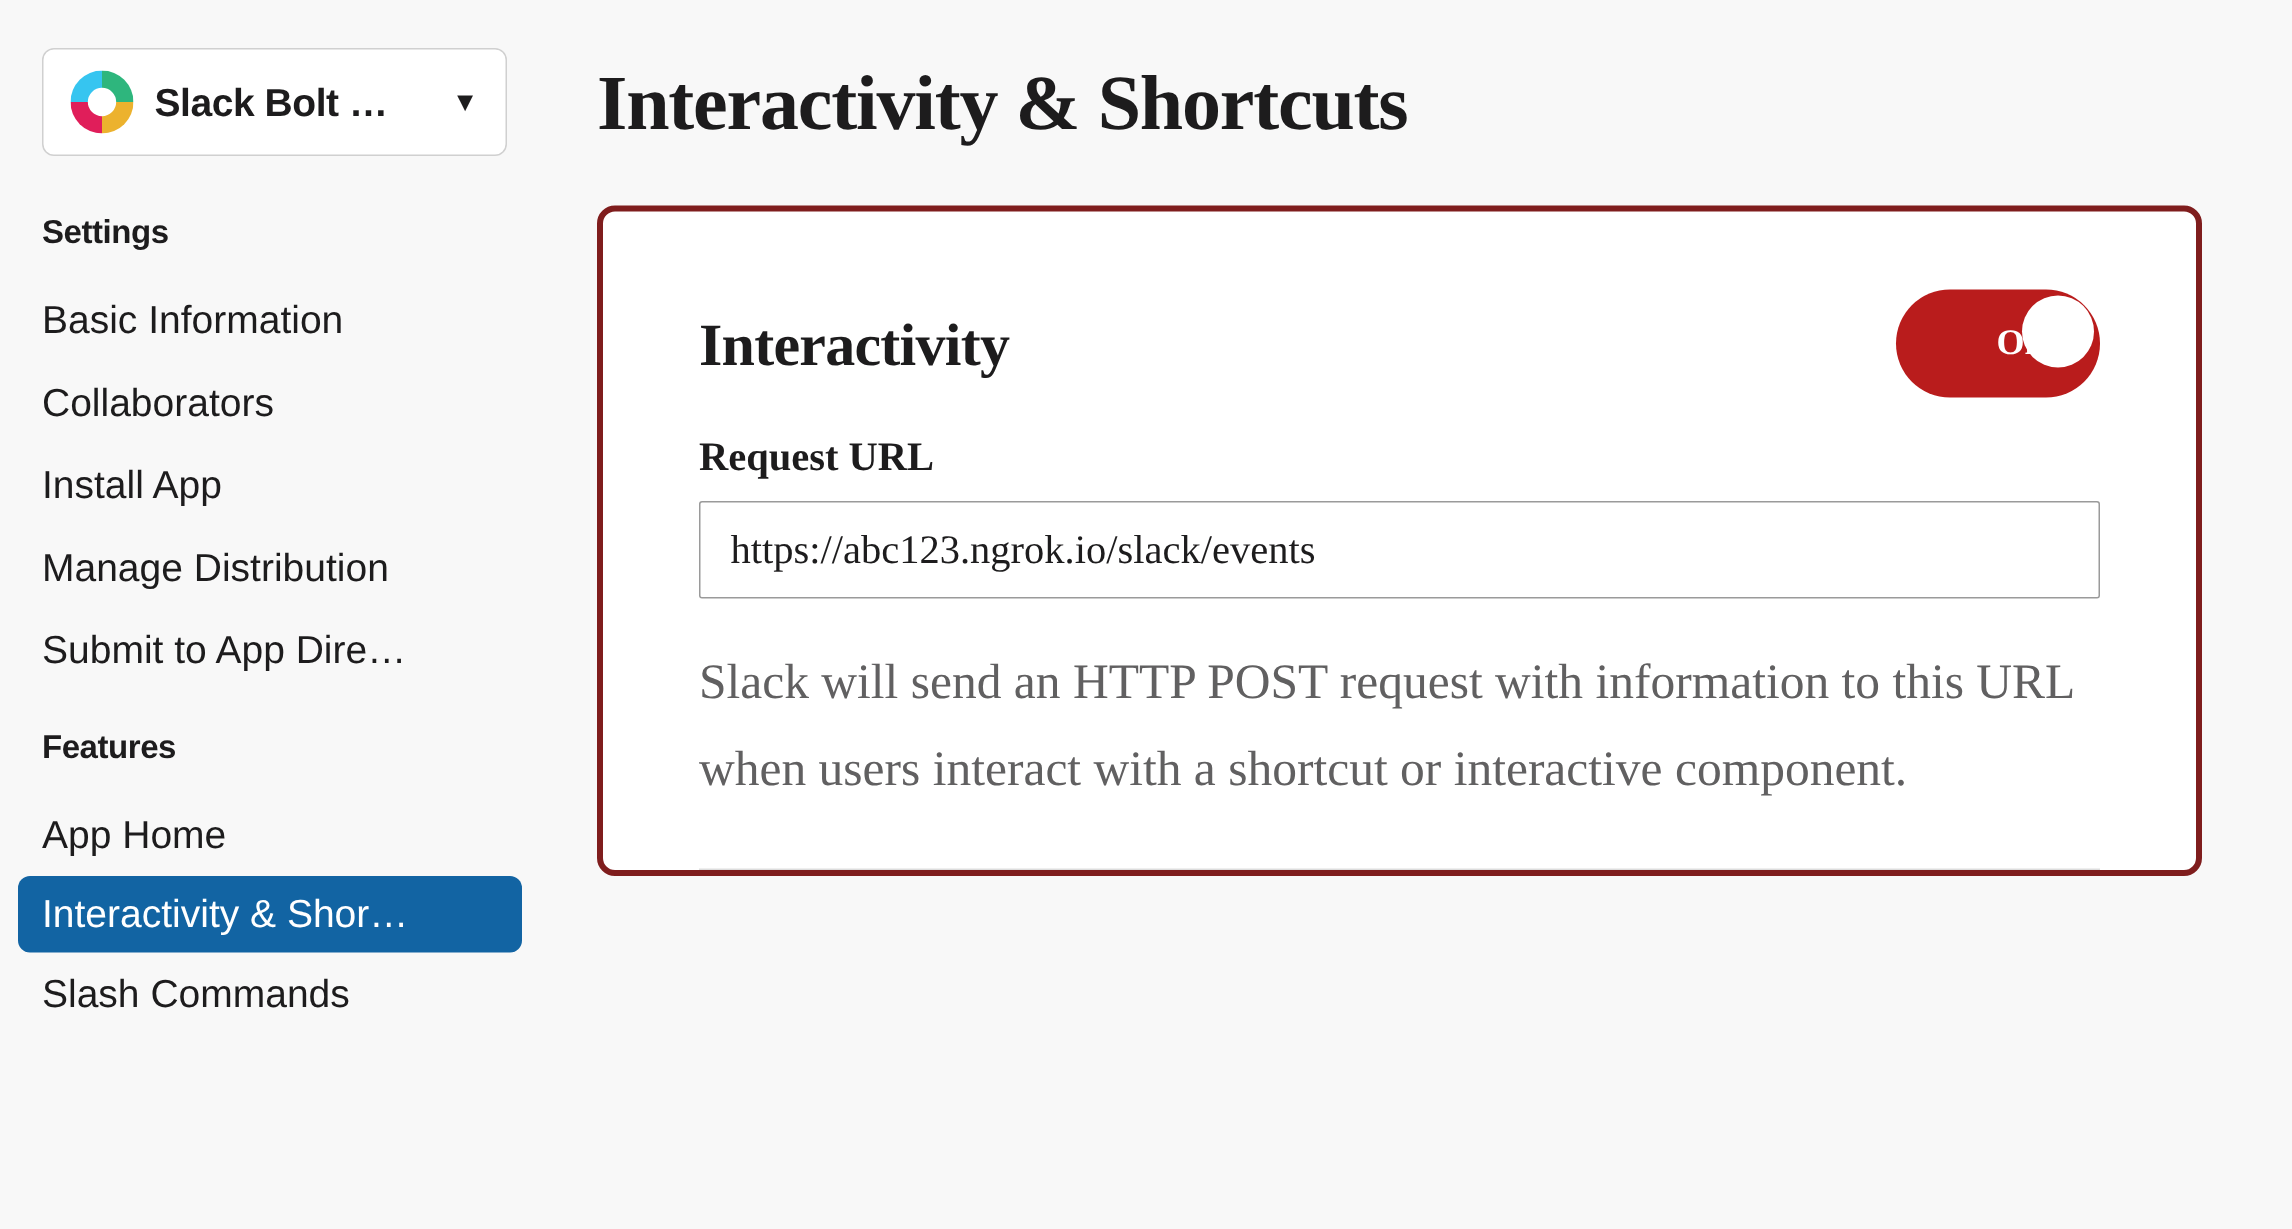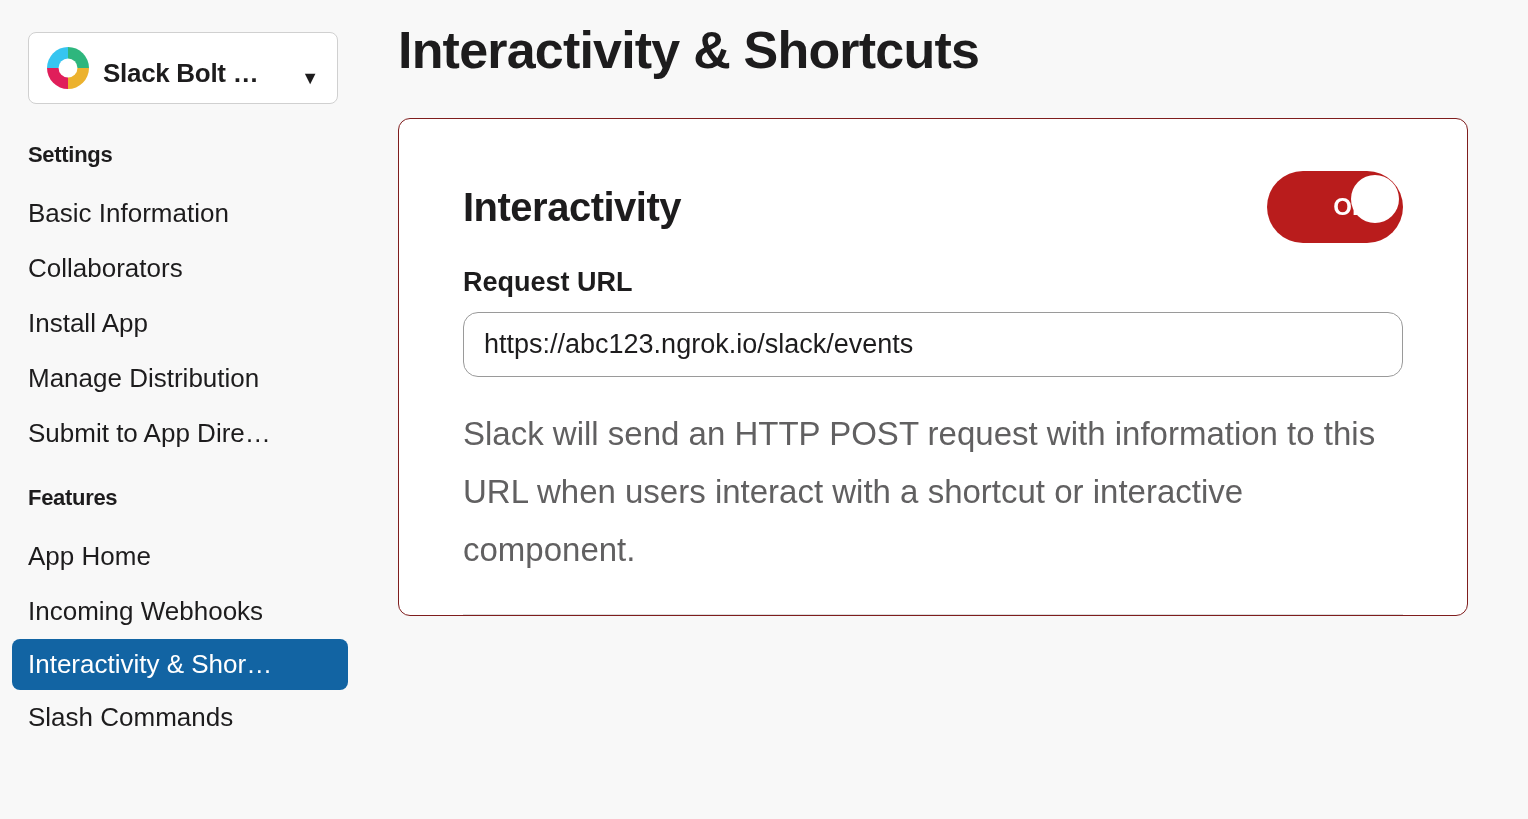--- a/index.html
+++ b/index.html
@@ -16,21 +16,21 @@
     width: 100%;
     height: 100%;
   }
   .sidebar {
     width: 370px;
     padding: 32px 28px 0 28px;
     flex-shrink: 0;
   }
   .app-selector {
     display: flex;
-    align-items: flex-end;
+    align-items: center;
     gap: 14px;
     border: 1px solid #d0d0d0;
     border-radius: 8px;
     background: #fff;
     padding: 14px 18px;
     cursor: pointer;
     width: 310px;
   }
   .app-icon {
     width: 42px;
@@ -71,31 +71,32 @@
     background: #1264a3;
     color: #fff;
     font-weight: 400;
     border-radius: 8px;
     padding: 10px 16px;
     margin-left: -16px;
     margin-right: -6px;
   }
   .main {
     flex: 1;
-    padding: 20px 60px 0 28px;
+    padding: 40px 60px 0 28px;
+    font-family: Liberation Serif, serif;
   }
   .page-title {
     font-weight: 900;
     font-size: 52px;
     letter-spacing: -0.8px;
     margin-bottom: 38px;
   }
   .card {
     background: #fff;
-    border: 1px solid #7f1d1d;
+    border: 4px solid #7f1d1d;
     border-radius: 12px;
     padding: 52px 64px 0 64px;
   }
   .card-header {
     display: flex;
     justify-content: space-between;
     align-items: center;
     margin-bottom: 24px;
   }
   .card-title {
@@ -143,21 +144,21 @@
   .field-label {
     font-weight: 800;
     font-size: 27px;
     margin-bottom: 14px;
   }
   .url-input {
     width: 100%;
     font-size: 27px;
     padding: 16px 20px;
     border: 1px solid #9a9a9a;
-    border-radius: 15px;
+    border-radius: 2px;
     font-family: inherit;
     color: #1d1c1d;
   }
   .helper-text {
     font-size: 33px;
     color: #616061;
     line-height: 1.75;
     margin-top: 28px;
     margin-bottom: 36px;
   }
@@ -186,21 +187,20 @@
 
     <div class="section-heading">Settings</div>
     <div class="nav-item">Basic Information</div>
     <div class="nav-item">Collaborators</div>
     <div class="nav-item">Install App</div>
     <div class="nav-item">Manage Distribution</div>
     <div class="nav-item">Submit to App Dire…</div>
 
     <div class="section-heading features">Features</div>
     <div class="nav-item">App Home</div>
-    <div class="nav-item">Incoming Webhooks</div>
     <div class="nav-item active">Interactivity &amp; Shor…</div>
     <div class="nav-item">Slash Commands</div>
   </aside>
 
   <main class="main">
     <h1 class="page-title">Interactivity &amp; Shortcuts</h1>
 
     <div class="card">
       <div class="card-header">
         <h2 class="card-title">Interactivity</h2>

